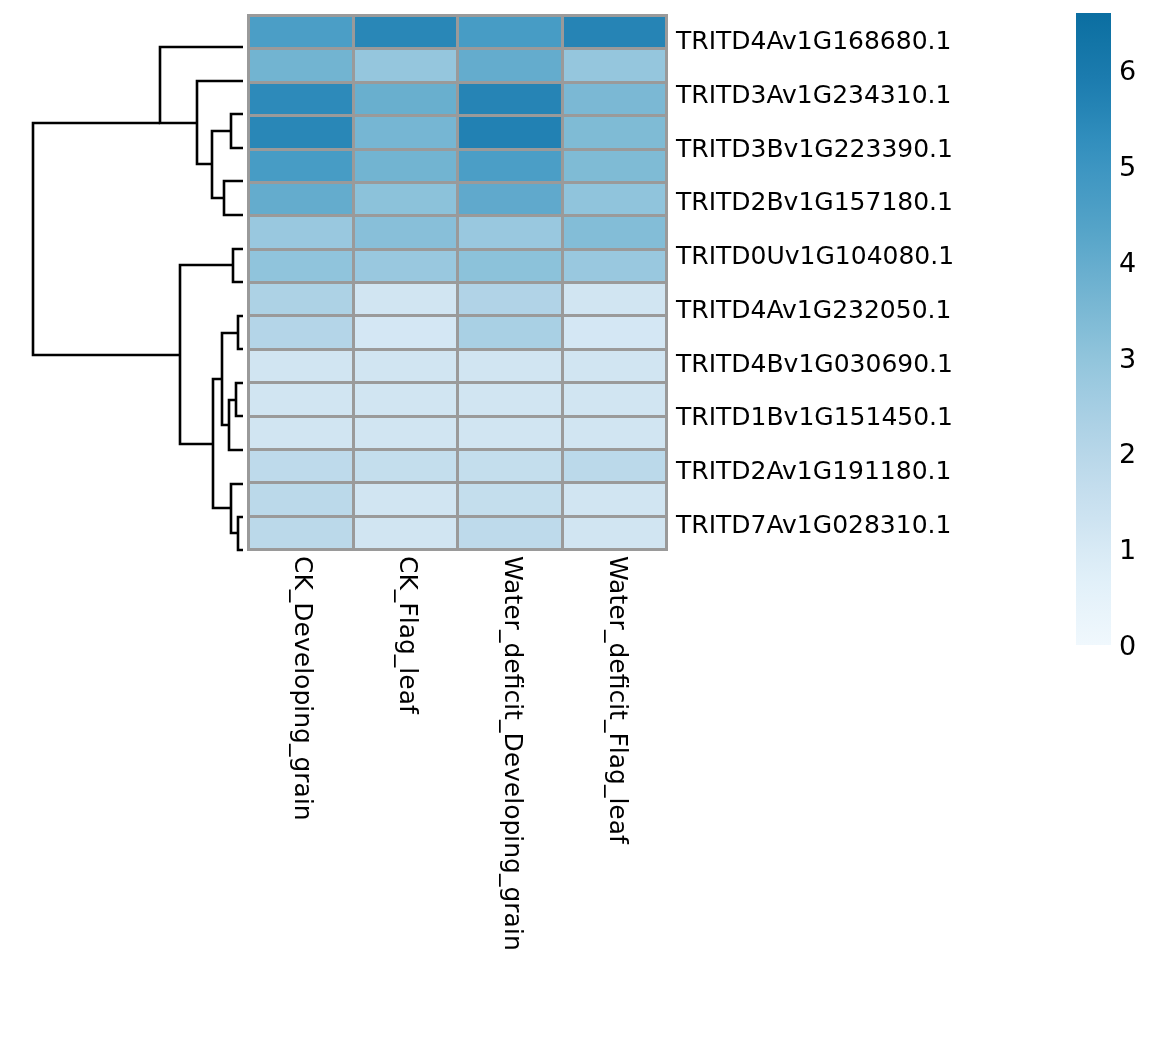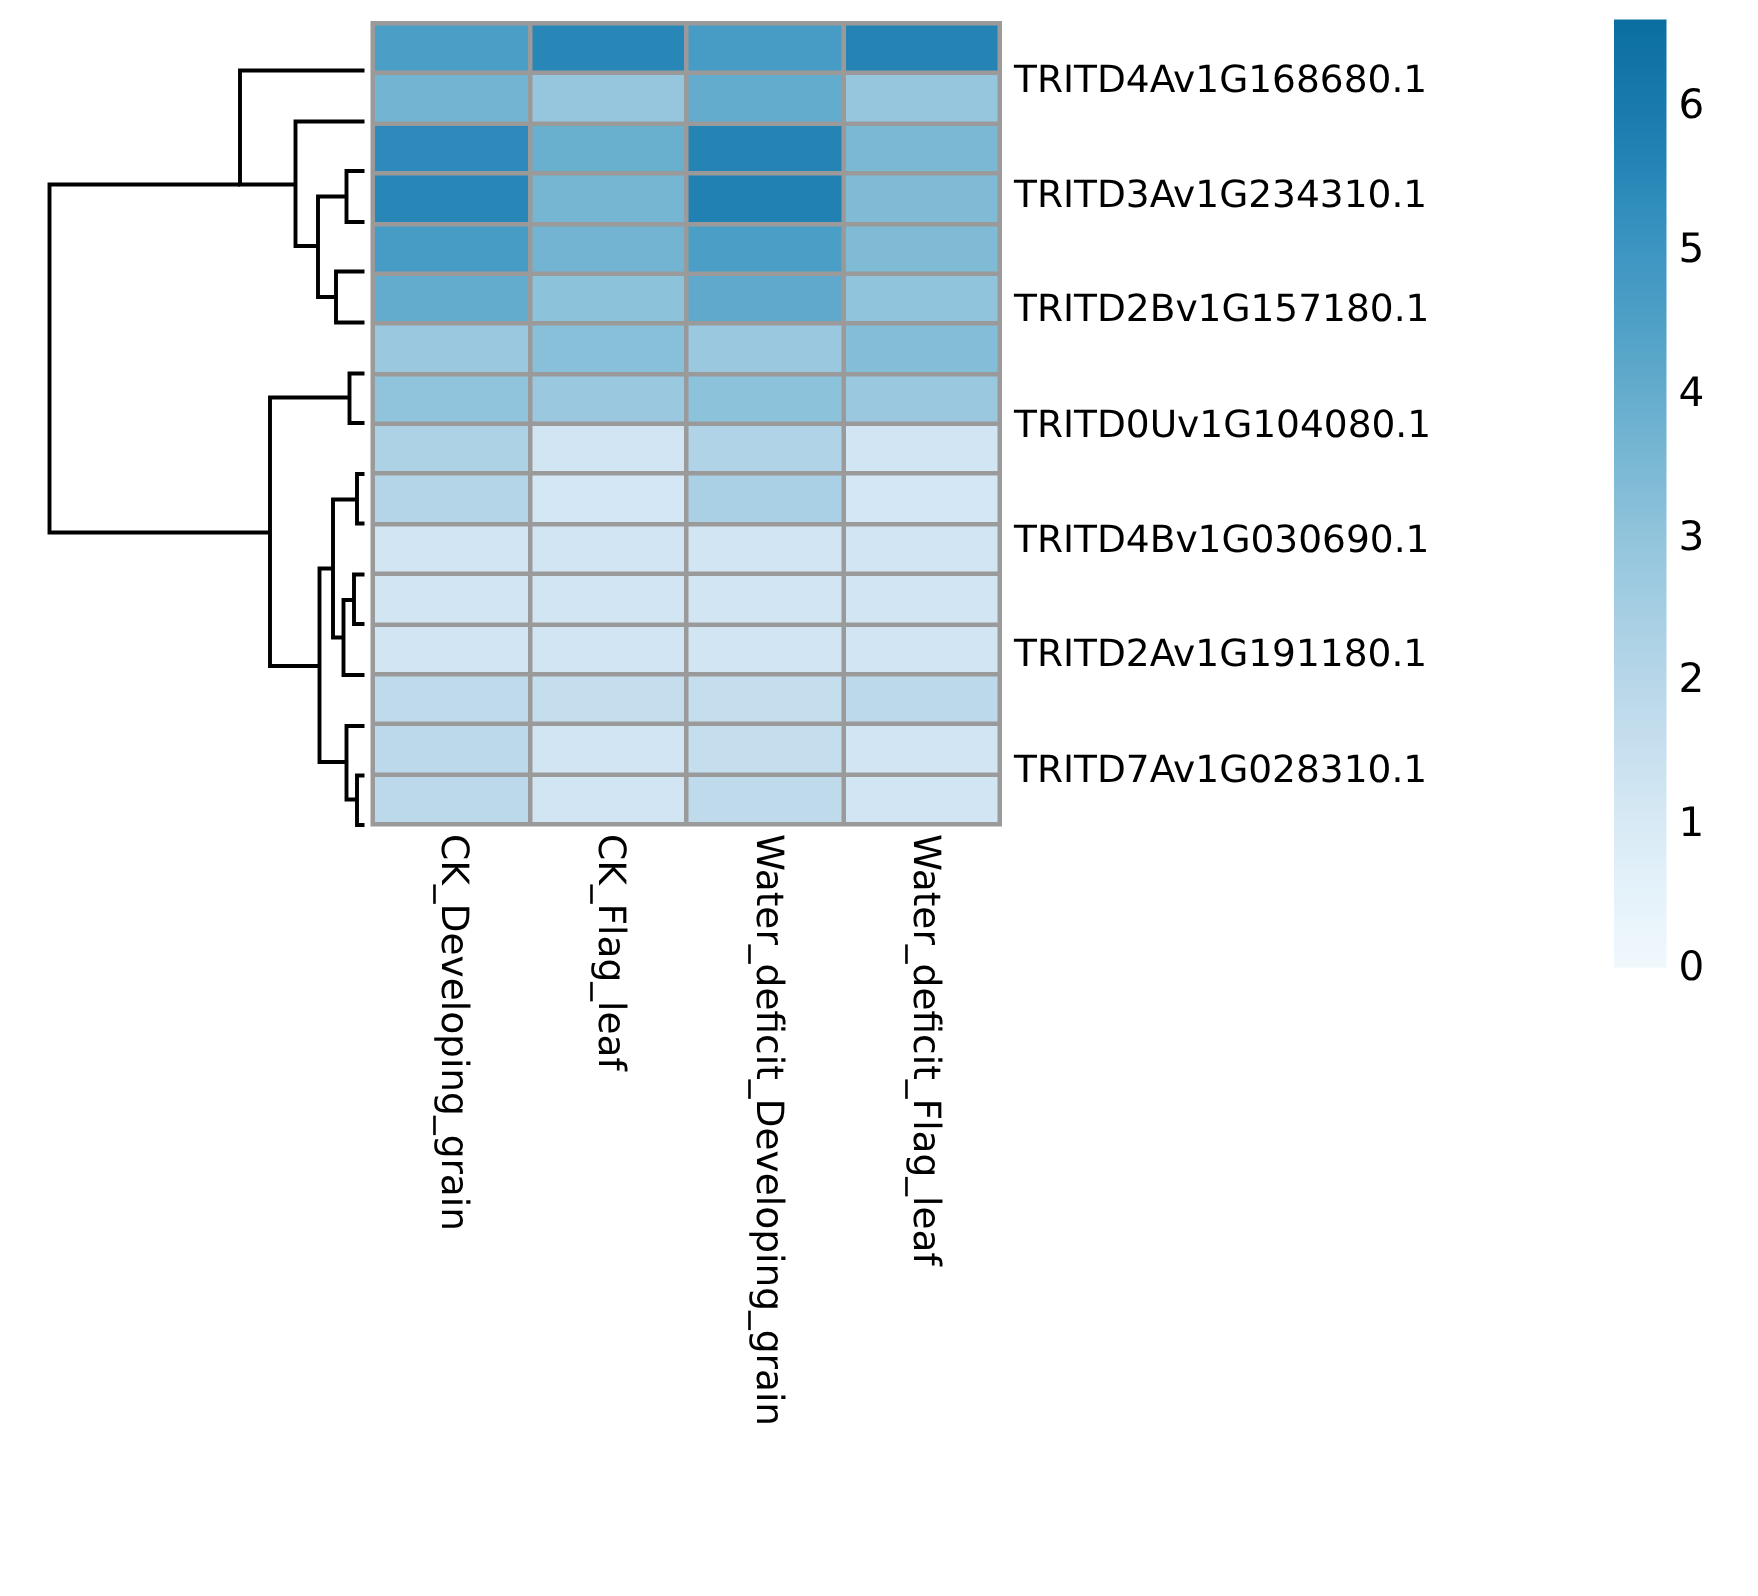--- a/index.html
+++ b/index.html
@@ -153,23 +153,26 @@
         <div class="hm-cell" style="background: rgb(187, 217, 234);"></div>
         <div class="hm-cell" style="background: rgb(209, 229, 242);"></div>
         <div class="hm-cell" style="background: rgb(190, 218, 235);"></div>
         <div class="hm-cell" style="background: rgb(209, 229, 242);"></div>
       </div>
   </div>
 
   <div id="row-labels">
       <div class="row-label">TRITD4Av1G168680.1</div>
       <div class="row-label">TRITD3Av1G234310.1</div>
+      <div class="row-label">TRITD3Bv1G223390.1</div>
       <div class="row-label">TRITD2Bv1G157180.1</div>
       <div class="row-label">TRITD0Uv1G104080.1</div>
+      <div class="row-label">TRITD4Av1G232050.1</div>
       <div class="row-label">TRITD4Bv1G030690.1</div>
+      <div class="row-label">TRITD1Bv1G151450.1</div>
       <div class="row-label">TRITD2Av1G191180.1</div>
       <div class="row-label">TRITD7Av1G028310.1</div>
     </div>
 
   <div id="col-labels">
       <div class="col-label-cell">
         <div class="col-label">CK_Developing_grain</div>
       </div>
       <div class="col-label-cell">
         <div class="col-label">CK_Flag_leaf</div>

